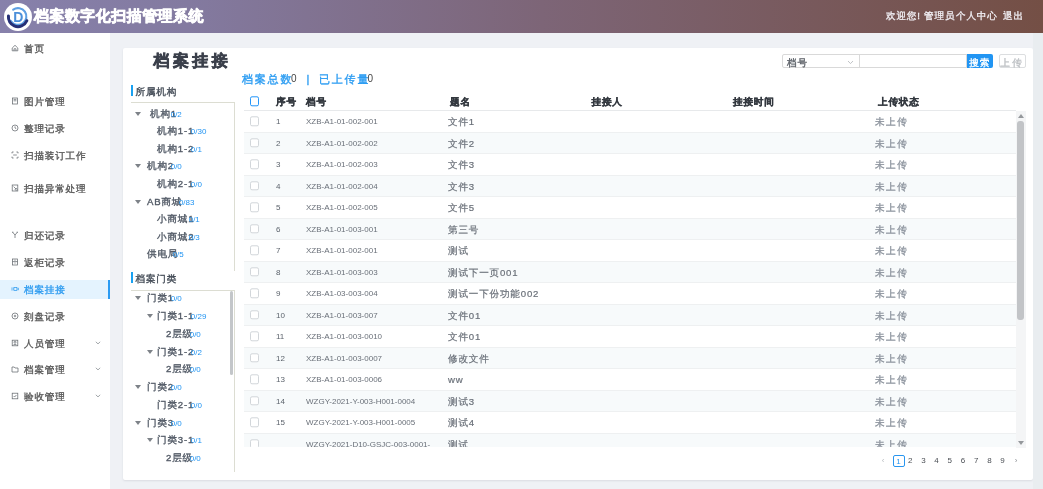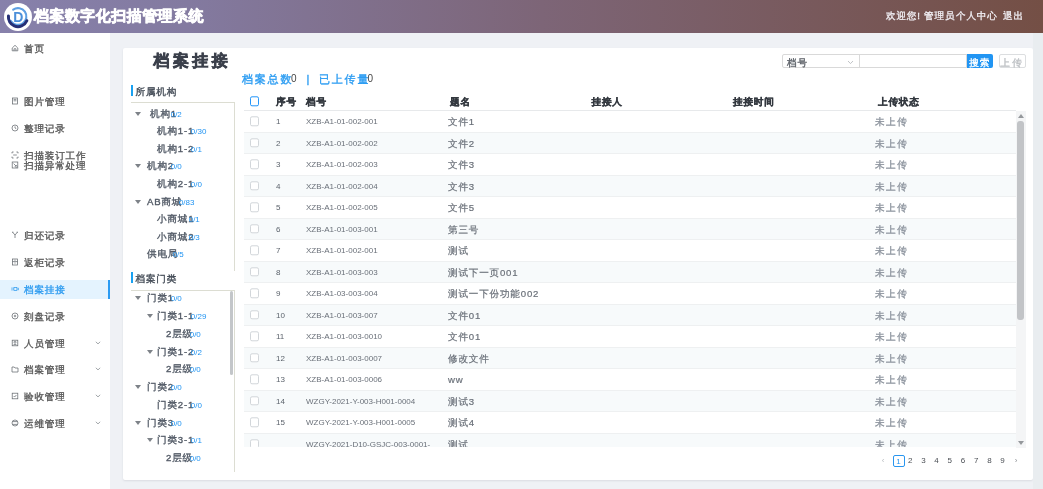--- a/index.html
+++ b/index.html
@@ -84,21 +84,21 @@
         <path d="M4 2.4 V4 L5.3 4.8"></path>
       </svg>
 <div class="lb cjk">整理记录</div>
 </div>
 <div class="mi" style="top:108.7px">
 <svg class="ic" width="8" height="8" viewBox="0 0 8 8" fill="none" stroke="#666b70" stroke-width="0.75">
         <path d="M1 2.4 V1 h1.6 M5.4 1 H7 v1.4 M7 5.6 V7 H5.4 M2.6 7 H1 V5.6 M2.2 4 h3.6"></path>
       </svg>
 <div class="lb cjk">扫描装订工作</div>
 </div>
-<div class="mi" style="top:119px">
+<div class="mi" style="top:142px">
 <svg class="ic" width="8" height="8" viewBox="0 0 8 8" fill="none" stroke="#666b70" stroke-width="0.75">
         <rect x="1.2" y="1" width="5.6" height="6"></rect>
         <path d="M2.6 2.6 L5.4 5.4"></path>
         <circle cx="5.2" cy="5.4" r="1" fill="#fff"></circle>
       </svg>
 <div class="lb cjk">扫描异常处理</div>
 </div>
 <div class="mi" style="top:189.1px">
 <svg class="ic" width="8" height="8" viewBox="0 0 8 8" fill="none" stroke="#666b70" stroke-width="0.75">
         <path d="M4 7 V4 M4 4 L1.6 1.2 M4 4 L6.4 1.2 M1 1.2 h1.4 M5.6 1.2 H7"></path>
@@ -147,30 +147,20 @@
 <svg class="chv" width="6" height="4" viewBox="0 0 6 4" fill="none" stroke="#8a8f94" stroke-width="0.8">
         <path d="M0.8 0.8 L3 2.9 L5.2 0.8"></path>
       </svg>
 </div>
 <div class="mi" style="top:349.9px">
 <svg class="ic" width="8" height="8" viewBox="0 0 8 8" fill="none" stroke="#666b70" stroke-width="0.75">
         <rect x="1.2" y="1.2" width="5.6" height="5.6"></rect>
         <path d="M2.6 4 L3.6 5 L5.4 3"></path>
       </svg>
 <div class="lb cjk">验收管理</div>
-<svg class="chv" width="6" height="4" viewBox="0 0 6 4" fill="none" stroke="#8a8f94" stroke-width="0.8">
-        <path d="M0.8 0.8 L3 2.9 L5.2 0.8"></path>
-      </svg>
-</div>
-<div class="mi" style="top:376.7px">
-<svg class="ic" width="8" height="8" viewBox="0 0 8 8" fill="none" stroke="#666b70" stroke-width="0.75">
-        <circle cx="4" cy="4" r="3"></circle>
-        <path d="M1.6 2.6 h4.8 M1.6 5.4 h4.8"></path>
-      </svg>
-<div class="lb cjk">运维管理</div>
 <svg class="chv" width="6" height="4" viewBox="0 0 6 4" fill="none" stroke="#8a8f94" stroke-width="0.8">
         <path d="M0.8 0.8 L3 2.9 L5.2 0.8"></path>
       </svg>
 </div>
 </div>
 <div id="card"></div>
 <div class="abs cjk" style="left:153.5px;top:54px;font-size:16px;font-weight:bold;color:#3a3f4a;line-height:13px;letter-spacing:3.4px;-webkit-text-stroke:.5px #3a3f4a;text-shadow:0 0 .8px rgba(58,63,74,.7)">档案挂接</div>
 <div class="sechd">
     <div class="bar" style="left:130.5px;top:84.5px;height:11.6px"></div>
     <div class="tx cjk" style="left:135.5px;top:85.5px">所属机构</div>

